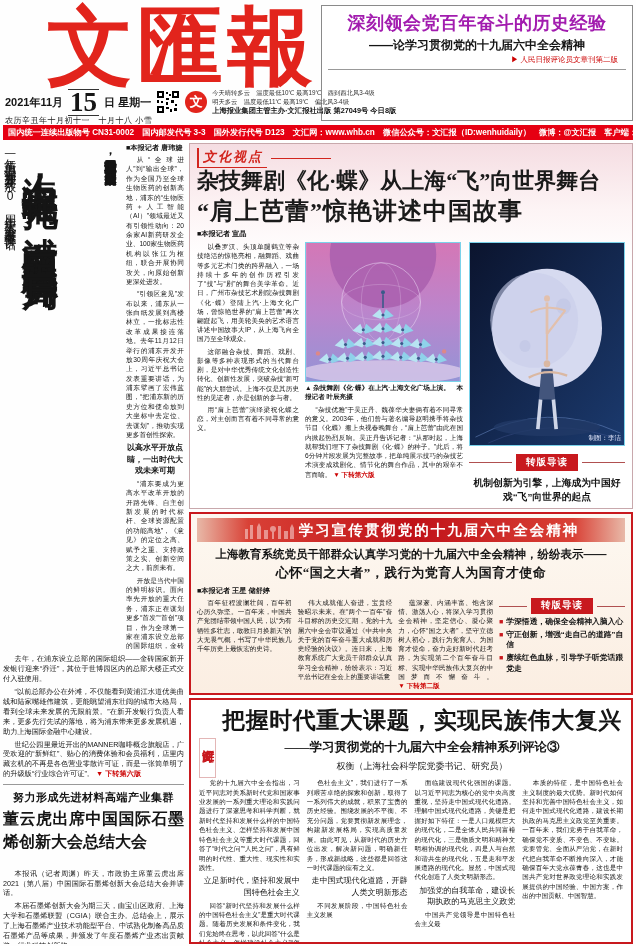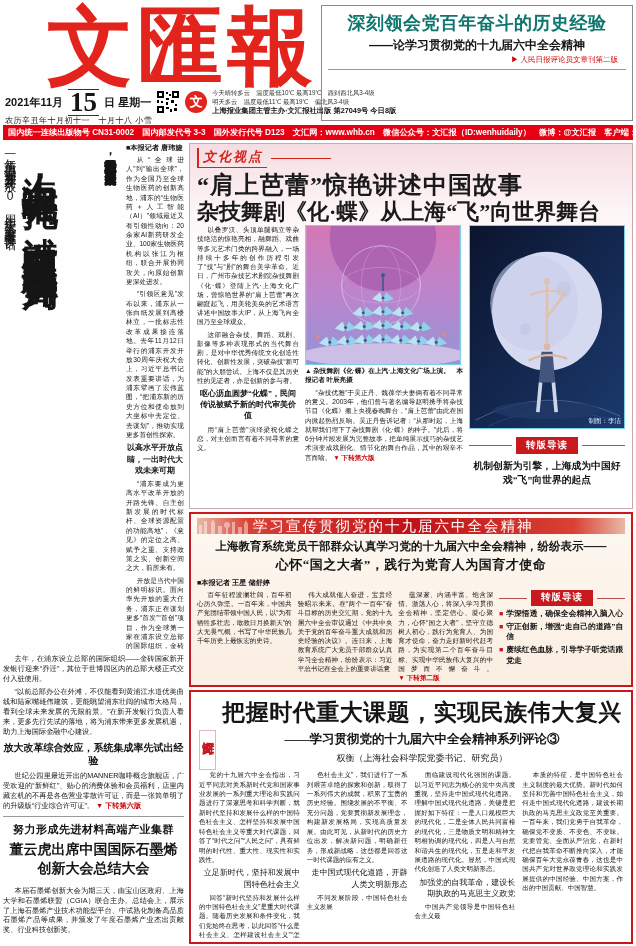--- a/index.html
+++ b/index.html
@@ -5,21 +5,21 @@
   * { box-sizing: border-box; margin: 0; padding: 0; }
   body { width:636px; height:946px; background:#f4f2ee; font-family:"Liberation Sans",sans-serif; color:#151515; }
   .page { position:relative; width:636px; height:946px; background:#fefefe; padding:3px; overflow:hidden; }
 
   
   .header { position:relative; height:122px; }
   .masthead { position:absolute; left:44px; top:-14px; font-family:"DejaVu Serif","Liberation Serif",serif;
               font-weight:900; font-size:86px; color:#e2241c; letter-spacing:4px; }
   .top-right-box { position:absolute; right:0; top:2px; width:312px; height:116px; border:1px solid #8a8a8a; background:#fff; }
   .trb-item { padding:5px 6px 2px; text-align:center; }
-  .trb-title { font-family:"Liberation Serif",serif; font-weight:900; font-size:18px; color:#0f766e; letter-spacing:.5px; white-space:nowrap; }
+  .trb-title { font-family:"Liberation Serif",serif; font-weight:900; font-size:18px; color:#a21caf; letter-spacing:.5px; white-space:nowrap; }
   .trb-title.small { font-size:15.5px; }
   .trb-sub { font-weight:bold; font-size:12px; margin-top:2px; }
   .trb-note { color:#c00; font-size:7.5px; text-align:right; padding:1px 8px 2px 0; }
   .trb-divider { border-top:1px solid #999; margin:0 6px; }
 
   .dateline { position:absolute; left:2px; top:86px; display:flex; align-items:center; gap:5px; }
   .date-prefix,.date-suffix { font-weight:bold; font-size:11px; white-space:nowrap; }
   .date-day { font-family:"Liberation Serif",serif; font-weight:bold; font-size:27px; line-height:.9;
               border-top:1.5px solid #333; border-bottom:1.5px solid #333; padding:0 2px; }
   .qr { width:24px; height:24px; }
@@ -48,21 +48,21 @@
   .lead-body { flex:1; font-size:6.7px; line-height:1.4; text-align:justify; overflow:hidden; padding-left:3px; }
   .byline { font-size:7.2px; font-weight:bold; margin-bottom:2px; }
   .lead-body p, .lower p, .materials p { text-indent:1.6em; margin-bottom:3px; }
   .inline-subhead { font-weight:bold; text-align:center; font-size:8px; margin:3px 0; text-indent:0 !important; }
   .lower { font-size:7.2px; line-height:1.38; text-align:justify; margin-top:3px; }
   .block-subhead { text-align:center; font-weight:bold; font-size:10px; margin:4px 0 3px; }
   .continue { color:#c00; font-weight:bold; white-space:nowrap; }
 
   .materials { margin-top:5px; border-top:1px solid #999; padding-top:5px; font-size:7.2px; line-height:1.38; text-align:justify; }
   .materials-title { font-family:"Liberation Serif",serif; font-weight:900; font-size:11px; text-align:center; letter-spacing:.5px; }
-  .materials-sub { font-weight:bold; font-size:14px; text-align:center; margin:3px 0 7px; }
+  .materials-sub { font-weight:bold; font-size:16px; margin:3px 0 16px; }
 
   
   .culture { border:1px solid #c8a8ac; background:linear-gradient(180deg,#f5dde2 0%,#fdf4f5 18%,#fff 32%);
              padding:4px 7px 4px; height:366px; overflow:hidden; position:relative; }
   .culture-label-row { display:flex; align-items:center; gap:4px; }
   .culture-label { color:#d2251e; font-weight:bold; font-style:italic; font-size:13px; font-family:"Liberation Serif",serif;
                    border-left:2px solid #d2251e; border-bottom:1px solid #d2251e; padding:0 4px 1px; letter-spacing:2px; }
   .culture-label-line { flex:0 0 60px; border-top:1px solid #d2251e; }
   .culture-h { font-family:"Liberation Serif",serif; font-weight:900; color:#1a1a1a; line-height:1.18; }
   .culture-h1 { font-size:24px; margin-top:3px; letter-spacing:1px; }
@@ -79,23 +79,23 @@
   .photo2wrap { position:relative; }
   .credit { position:absolute; right:4px; bottom:4px; color:#e8ecff; font-size:6.5px; }
   .transfer { margin-top:8px; }
   .transfer-tabrow { display:flex; align-items:center; gap:4px; }
   .transfer-tabrow::before, .transfer-tabrow::after { content:""; flex:1; border-top:1px solid #b05050; }
   .transfer-tab { background:#c8191e; color:#fff; font-weight:bold; font-size:9.5px; padding:1px 10px 2px; letter-spacing:1px; }
   .transfer-text { font-size:9.8px; font-weight:bold; text-align:center; line-height:1.45; margin-top:5px; }
 
   
   .edu { border:2px solid #c8191e; background:linear-gradient(180deg,#fdf8f1, #fbeee2); padding:4px 6px 3px; overflow:hidden; }
-  .banner { height:16px; background:linear-gradient(90deg,#e8b9a8 0%,#d94136 12%,#c01118 50%,#d94136 88%,#e8b9a8 100%);
-            display:flex; align-items:center; gap:4px; color:#fff;
-            font-weight:400; font-size:14.5px; letter-spacing:2px; }
+  .banner { height:24px; background:linear-gradient(90deg,#e8b9a8 0%,#d94136 12%,#c01118 50%,#d94136 88%,#e8b9a8 100%);
+            display:flex; align-items:center; justify-content:center; gap:4px; color:#fff;
+            font-weight:700; font-size:14.5px; letter-spacing:2px; }
   .edu-kicker { text-align:center; font-weight:bold; font-size:11.5px; margin:5px 0 2px; }
   .edu-headline { text-align:center; font-family:"Liberation Serif",serif; font-weight:700; font-size:13px; letter-spacing:.5px; }
   .edu-byline { font-size:7.2px; font-weight:bold; margin:4px 0 2px; }
   .edu-cols { display:flex; gap:6px; }
   .edu-col { flex:1; font-size:6.6px; line-height:1.4; text-align:justify; text-indent:1.6em; }
   .edu-transfer { width:126px; flex:none; }
   .edu-bullet { display:flex; gap:3px; font-size:7.8px; font-weight:bold; line-height:1.3; margin-top:3px; }
   .sq { color:#c8191e; font-size:7px; }
 
   
@@ -184,48 +184,48 @@
           <p>“引领区意见”发布以来，浦东从一张白纸发展到高楼林立，一批标志性改革成果接连落地。去年11月12日举行的浦东开发开放30周年庆祝大会上，习近平总书记发表重要讲话，为浦东擘画了宏伟蓝图，“把浦东新的历史方位和使命放到大坐标中去定位、去谋划”，推动实现更多首创性探索。</p>
           <p class="inline-subhead">以高水平开放点睛，一出时代大戏未来可期</p>
           <p>“浦东要成为更高水平改革开放的开路先锋、自主创新发展的时代标杆、全球资源配置的功能高地”，《意见》的定位之高、赋予之重、支持政策之实、创新空间之大，前所未有。</p>
           <p>开放是当代中国的鲜明标识。面向率先开放的重大任务，浦东正在谋划更多“首发”“首创”项目，作为全球第一家在浦东设立总部的国际组织，金砖国家新开发银行迎来乔迁之喜。</p>
         </div>
       </div>
 
       <div class="lower">
         <p>去年，在浦东设立总部的国际组织——金砖国家新开发银行迎来“乔迁”，其位于世博园区内的总部大楼正式交付入驻使用。</p>
         <p>“以前总部办公在外滩，不仅能看到黄浦江水道优美曲线和陆家嘴雄伟建筑，更能眺望浦东壮阔的城市大格局，看到全球未来发展的无限前景。”在新开发银行负责人看来，更多先行先试的落地，将为浦东带来更多发展机遇，助力上海国际金融中心建设。</p>
-        <div class="block-subhead">放大改革综合效应，系统集成率先试出经验</div>
         <p><span>世纪公园里最近开出的MANNER咖啡概念旗舰店，广受欢迎的“新鲜红”、贴心的消费体验和会员福利，店里内藏玄机的不再是各色营业零散许可证，而是一张简单明了的升级版“行业综合许可证”。</span>
           <span class="continue">▼ 下转第六版</span></p>
       </div>
 
       <div class="materials">
         <div class="materials-title">努力形成先进材料高端产业集群</div>
         <div class="materials-sub">董云虎出席中国国际石墨烯创新大会总结大会</div>
+        <p>本报讯（记者周渊）昨天，市政协主席董云虎出席2021（第八届）中国国际石墨烯创新大会总结大会并讲话。</p>
         <p><span>本届石墨烯创新大会为期三天，由宝山区政府、上海大学和石墨烯联盟（CGIA）联合主办。总结会上，展示了上海石墨烯产业技术功能型平台、中试熟化制备高品质石墨烯产品等成果，并颁发了年度石墨烯产业杰出贡献奖、行业科技创新奖。</span>
           </p>
       </div>
     </div>
 
     <div class="col-right">
 
       <div class="culture">
         <div class="culture-label-row">
           <span class="culture-label">文化视点</span>
           <span class="culture-label-line"></span>
         </div>
+        <div class="culture-h culture-h2">杂技舞剧《化·蝶》从上海“飞”向世界舞台</div>
         <div class="culture-h culture-h1">“肩上芭蕾”惊艳讲述中国故事</div>
-        <div class="culture-h culture-h2">杂技舞剧《化·蝶》从上海“飞”向世界舞台</div>
+        <div class="culture-byline">■本报记者 宣晶</div>
 
         <div class="culture-content">
           <div class="cc-col cc-col1">
             <p>以叠罗汉、头顶单腿鹤立等杂技绝活的惊艳亮相，融舞蹈、戏曲等多元艺术门类的跨界融入，一场持续十多年的创作历程引发了“技”与“剧”的舞台美学革命。近日，广州市杂技艺术剧院杂技舞剧《化·蝶》登陆上汽·上海文化广场，曾惊艳世界的“肩上芭蕾”再次翩跹起飞，用美轮美奂的艺术语言讲述中国故事大IP，从上海飞向全国乃至全球观众。</p>
             <p>这部融合杂技、舞蹈、戏剧、影像等多种表现形式的当代舞台剧，是对中华优秀传统文化创造性转化、创新性发展，突破杂技“新可能”的大胆尝试。上海不仅是其历史性的见证者，亦是创新的参与者。</p>
-            <p class="inline-subhead">呕心沥血圆梦“化蝶”，民间传说被赋予新的时代审美价值</p>
             <p>用“肩上芭蕾”演绎梁祝化蝶之恋，对主创而言有着不同寻常的意义。</p>
           </div>
 
           <div class="cc-col cc-col2">
             <svg class="photo" width="156" height="140" viewBox="0 0 156 140">
               <defs>
                 <linearGradient id="g1" x1="0" y1="0" x2="0" y2="1">
                   <stop offset="0" stop-color="#d477b6"></stop>
                     <stop offset="0.5" stop-color="#bb85cc"></stop>
                     <stop offset="1" stop-color="#9494d6"></stop>

